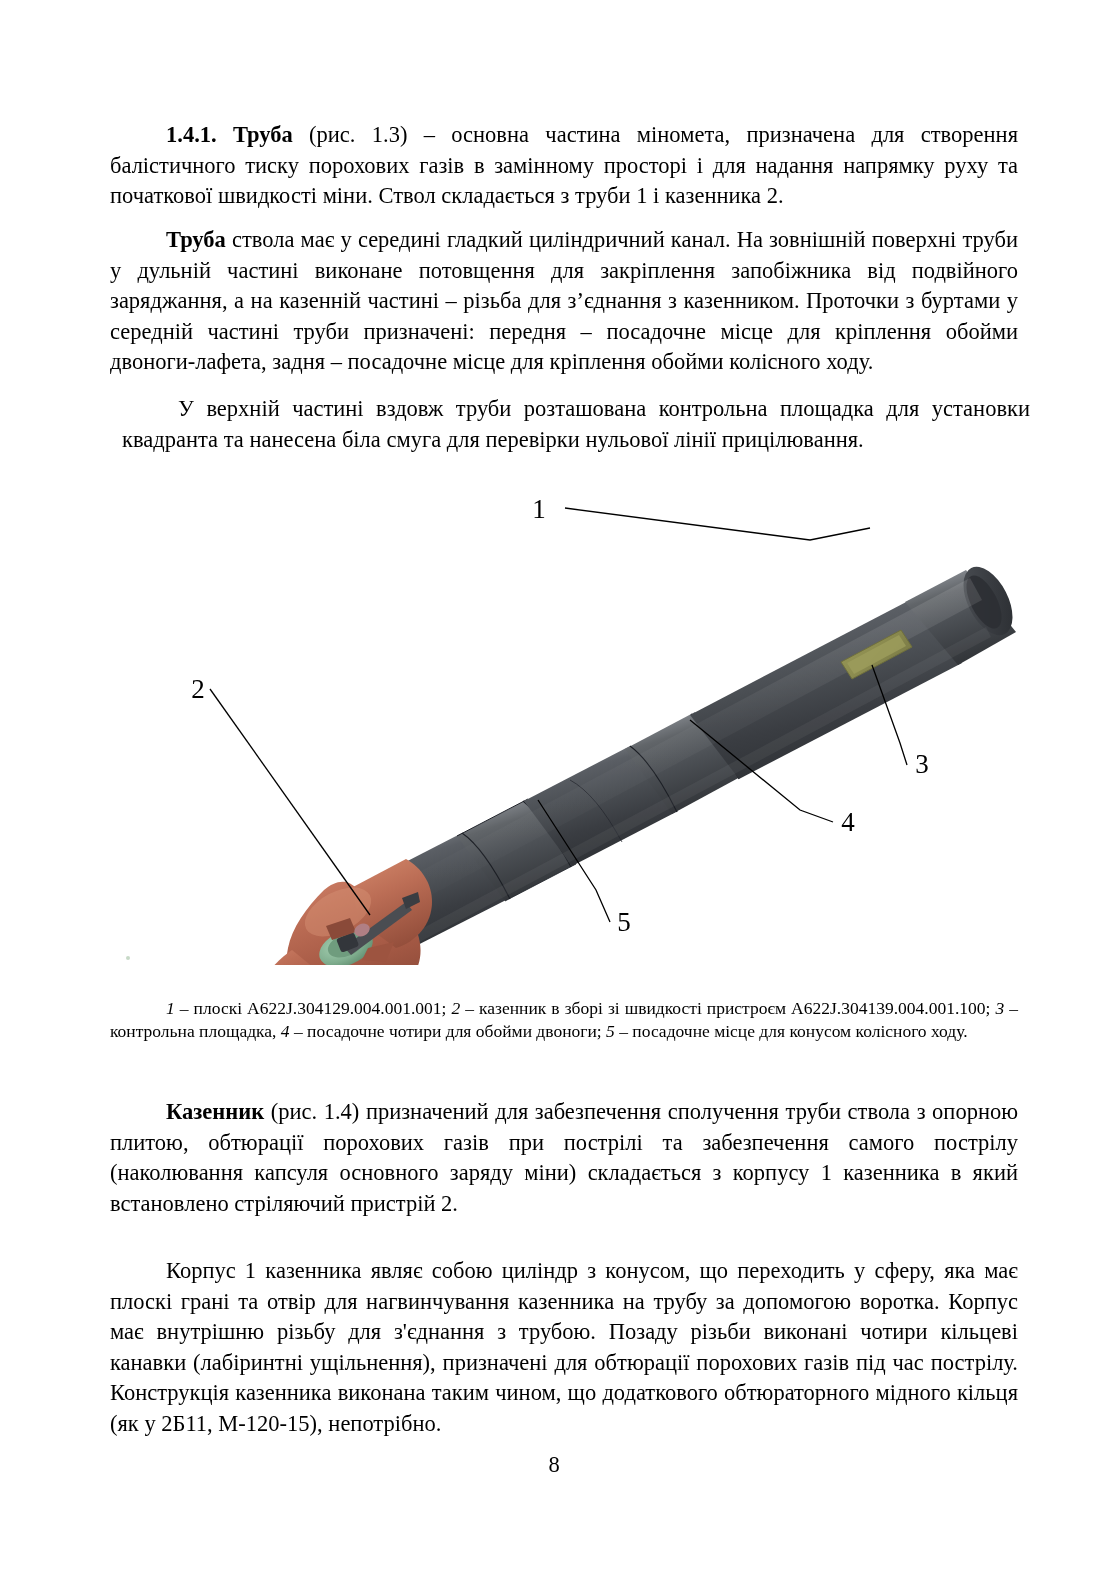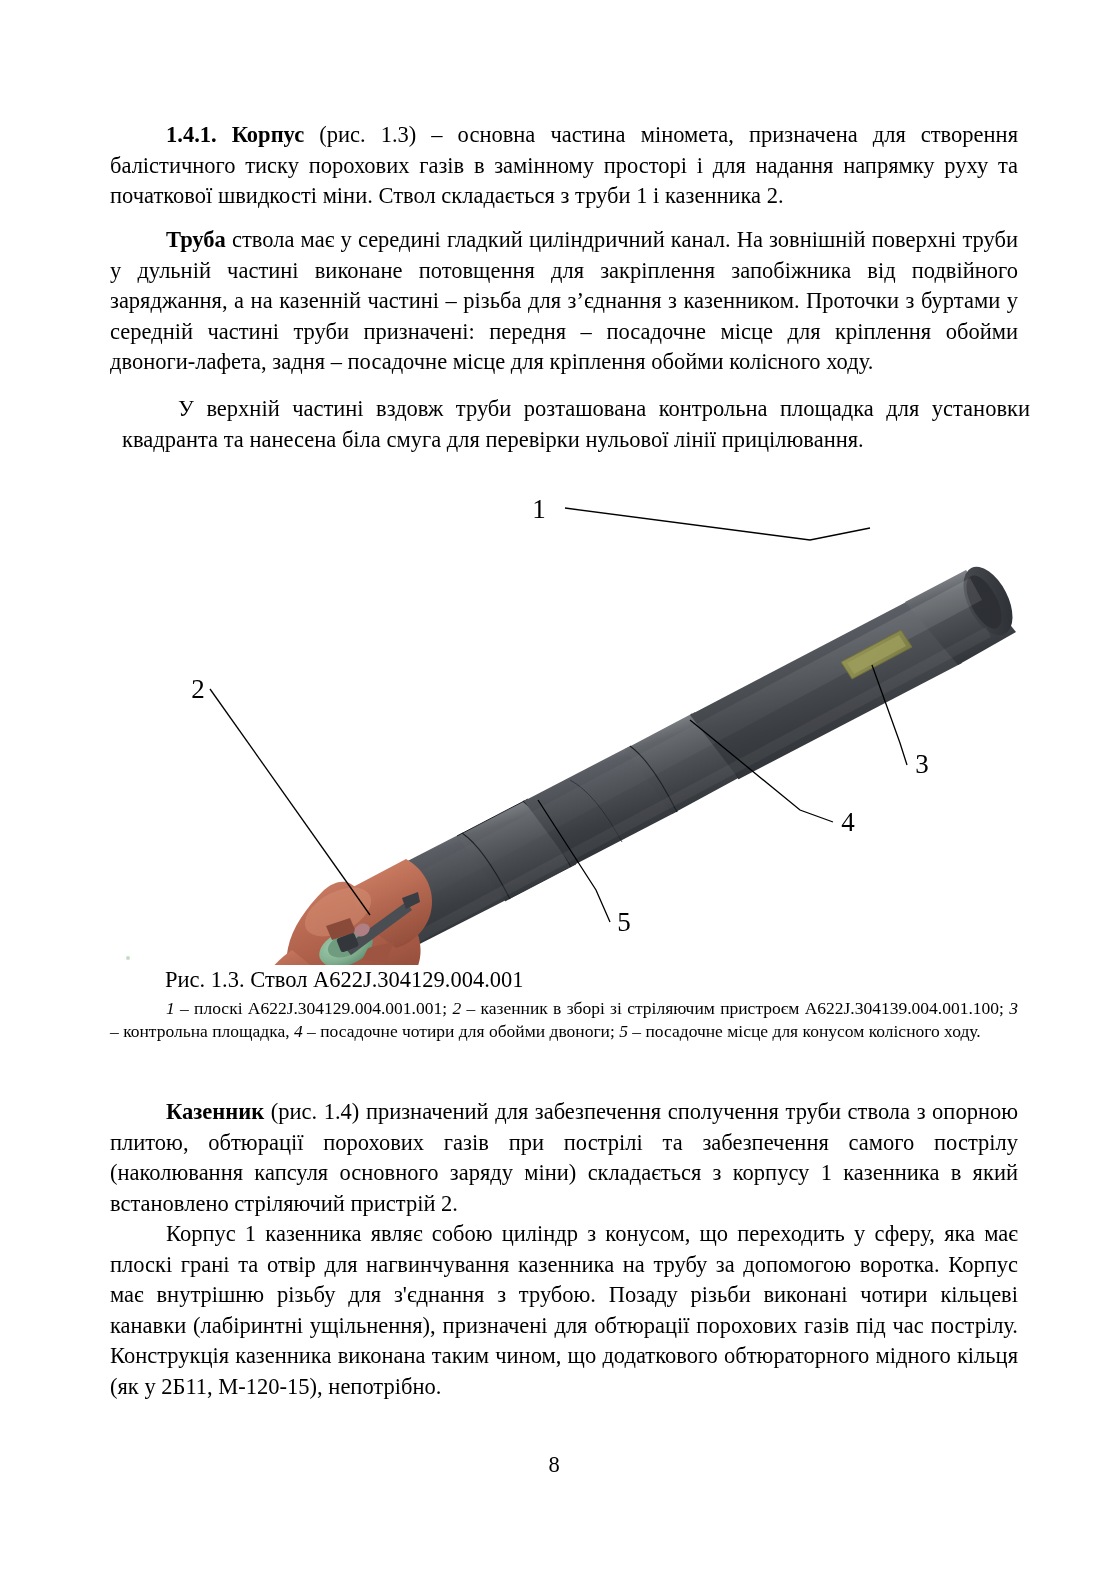--- a/index.html
+++ b/index.html
@@ -77,21 +77,21 @@
     fill: #000000;
   }
 </style>
 </head>
 <body>
 
 <div class="page">
 
   <div class="body-block" style="top:120px;">
     <p>
-      <b class="run-in">1.4.1. Корпус</b><span> (рис. 1.3) – основна частина міномета, призначена для створення балістичного тиску порохових газів в замінному просторі і для надання напрямку руху та початкової швидкості міни. Ствол складається з труби 1 і казенника 2.</span>
+      <b class="run-in">1.4.1. Труба</b><span> (рис. 1.3) – основна частина міномета, призначена для створення балістичного тиску порохових газів в замінному просторі і для надання напрямку руху та початкової швидкості міни. Ствол складається з труби 1 і казенника 2.</span>
     </p>
   </div>
 
   <div class="body-block" style="top:225px;">
     <p>
       <b class="run-in">Труба</b><span> ствола має у середині гладкий циліндричний канал. На зовнішній поверхні труби у дульній частині виконане потовщення для закріплення запобіжника від подвійного заряджання, а на казенній частині – різьба для з’єднання з казенником. Проточки з буртами у середній частині труби призначені: передня – посадочне місце для кріплення обойми двоноги-лафета, задня – посадочне місце для кріплення обойми колісного ходу.</span>
     </p>
   </div>
 
   <div class="body-block" style="top:394px;margin-left:12px;">
@@ -256,33 +256,32 @@
         <text class="callout-num" x="88" y="248" text-anchor="middle">2</text>
         <text class="callout-num" x="812" y="323" text-anchor="middle">3</text>
         <text class="callout-num" x="738" y="381" text-anchor="middle">4</text>
         <text class="callout-num" x="514" y="481" text-anchor="middle">5</text>
       </g>
 
       <circle cx="18" cy="508" r="2" fill="#b9d0b9" opacity="0.8"></circle>
     </svg>
   </div>
 
-  <div class="caption-title">Рис. 1.3. Ствол А622J.304129.004.001</div>
 
   <div class="caption-legend">
     <p>
-      <i>1</i><span> – плоскі  А622J.304129.004.001.001;  </span><i>2</i><span> – казенник  в  зборі  зі  стріляючим  пристроєм А622J.304139.004.001.100; </span><i>3</i><span> – контрольна площадка, </span><i>4</i><span> – посадочне чотири для обойми двоноги; </span><i>5</i><span> – посадочне місце для конусом колісного ходу.</span>
+      <i>1</i><span> – плоскі  А622J.304129.004.001.001;  </span><i>2</i><span> – казенник  в  зборі  зі  швидкості  пристроєм А622J.304139.004.001.100; </span><i>3</i><span> – контрольна площадка, </span><i>4</i><span> – посадочне чотири для обойми двоноги; </span><i>5</i><span> – посадочне місце для конусом колісного ходу.</span>
     </p>
   </div>
 
   <div class="body-block" style="top:1097px;">
     <p>
       <b class="run-in">Казенник</b><span> (рис. 1.4) призначений для забезпечення сполучення труби ствола з опорною плитою, обтюрації порохових газів при пострілі та забезпечення самого пострілу (наколювання капсуля основного заряду міни) складається з корпусу 1 казенника в який встановлено стріляючий пристрій 2.</span>
     </p>
   </div>
 
-  <div class="body-block" style="top:1219px;">
+  <div class="body-block" style="top:1256px;">
     <p><span>Корпус 1 казенника являє собою циліндр з конусом, що переходить у сферу, яка має плоскі грані та отвір для нагвинчування казенника на трубу за допомогою воротка. Корпус має внутрішню різьбу для з'єднання з трубою. Позаду різьби виконані чотири кільцеві канавки (лабіринтні ущільнення), призначені для обтюрації порохових газів під час пострілу. Конструкція казенника виконана таким чином, що додаткового обтюраторного мідного кільця (як у 2Б11, М-120-15), непотрібно.</span></p>
   </div>
 
   <div class="page-number">8</div>
 
 </div>
 
 </body></html>

